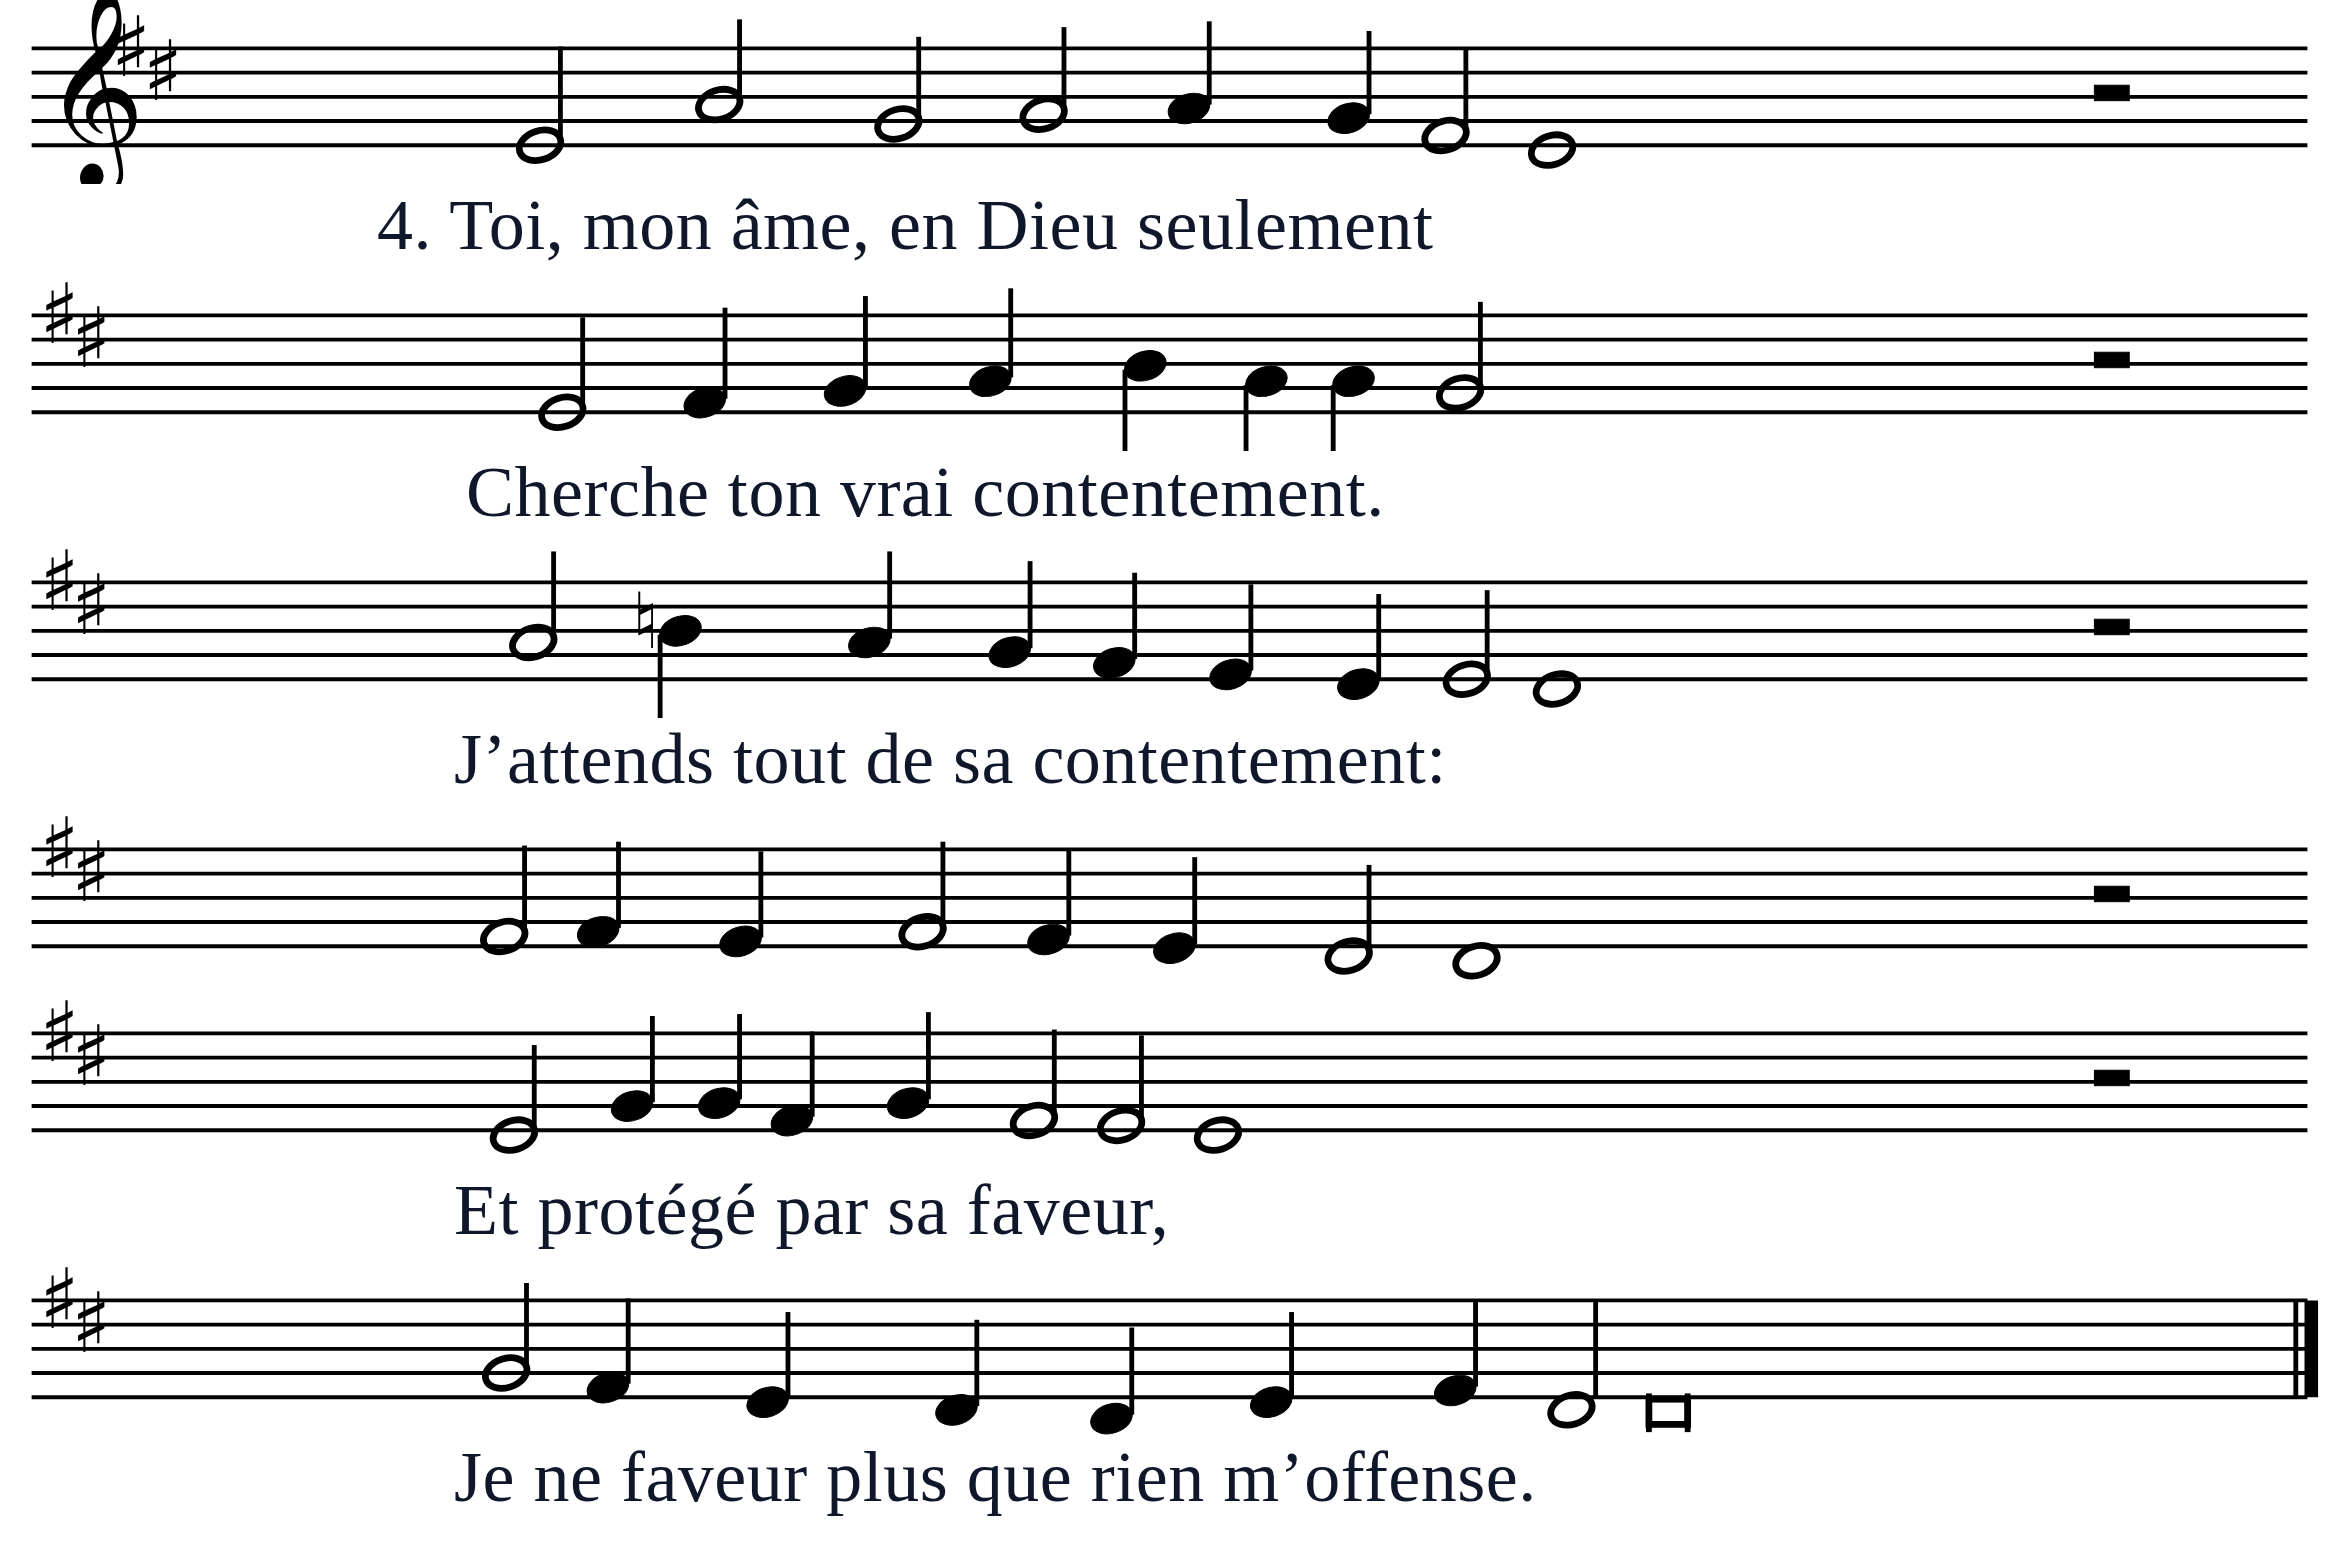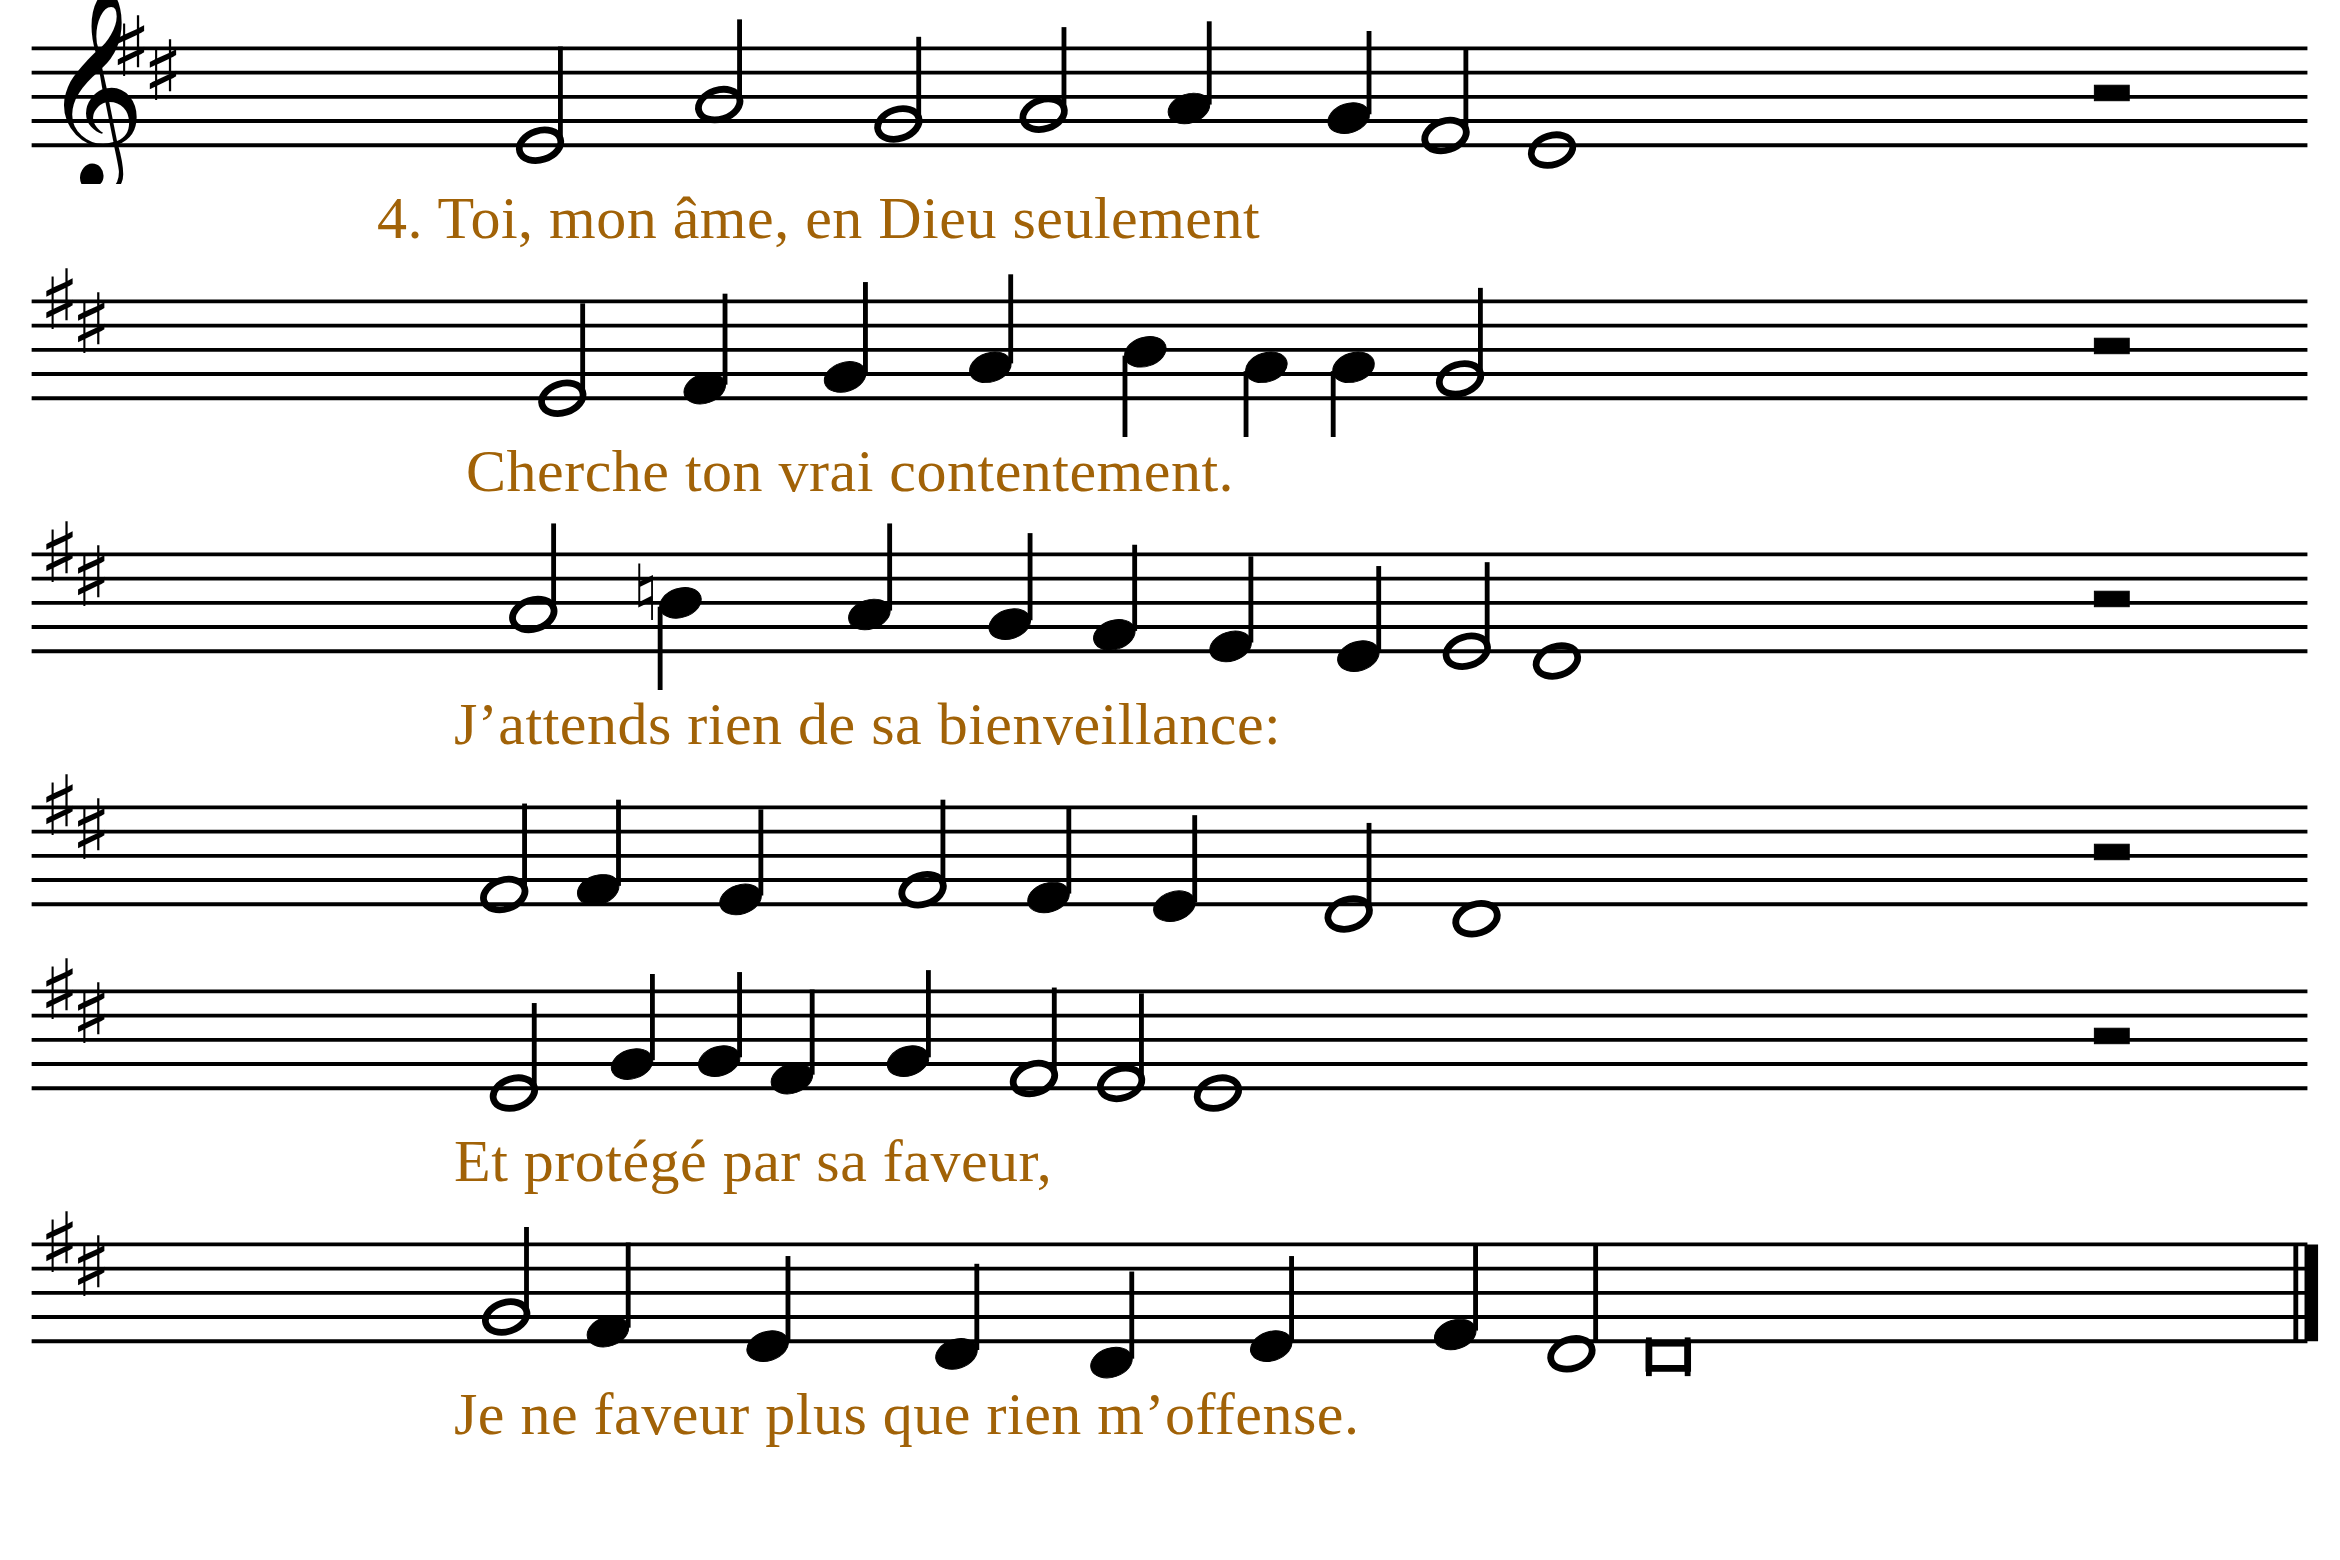--- a/index.html
+++ b/index.html
@@ -28,24 +28,24 @@
     height: 184px;
   }
   .staff-svg {
     position: absolute;
     left: 0;
     top: 0;
   }
   .lyric {
     position: relative;
     font-family: "Liberation Serif", serif;
-    font-size: 60px;
+    font-size: 72px;
     letter-spacing: 0.5px;
     white-space: nowrap;
-    color: #a16207;
+    color: #0f172a;
   }
 </style>
 </head>
 <body>
 
 <div id="sheet">
 
   <div class="system">
     <div class="staff-wrap">
       <svg class="staff-svg" width="2341" height="184" viewBox="0 0 2412 190">
@@ -209,21 +209,21 @@
               <ellipse cx="1512" cy="150" rx="22" ry="15" fill="none" stroke-width="7" transform="rotate(-18 1512 150)"></ellipse>
               <line x1="1533" y1="146" x2="1533" y2="58" stroke-width="5"></line>
             </g>
           <g>
               <ellipse cx="1605" cy="160" rx="22" ry="15" fill="none" stroke-width="7" transform="rotate(-18 1605 160)"></ellipse>
             </g>
           <rect x="2160" y="88" width="36" height="16"></rect>
         </g>
       </svg>
     </div>
-    <div class="lyric" style="padding-left:454px;">J’attends rien de sa bienveillance:</div>
+    <div class="lyric" style="padding-left:454px;">J’attends tout de sa contentement:</div>
   </div>
 
   <div class="system">
     <div class="staff-wrap">
       <svg class="staff-svg" width="2341" height="184" viewBox="0 0 2412 190">
         <g stroke="#000" stroke-width="4">
           <line x1="30" y1="50" x2="2380" y2="50"></line>
           <line x1="30" y1="75" x2="2380" y2="75"></line>
           <line x1="30" y1="100" x2="2380" y2="100"></line>
           <line x1="30" y1="125" x2="2380" y2="125"></line>

